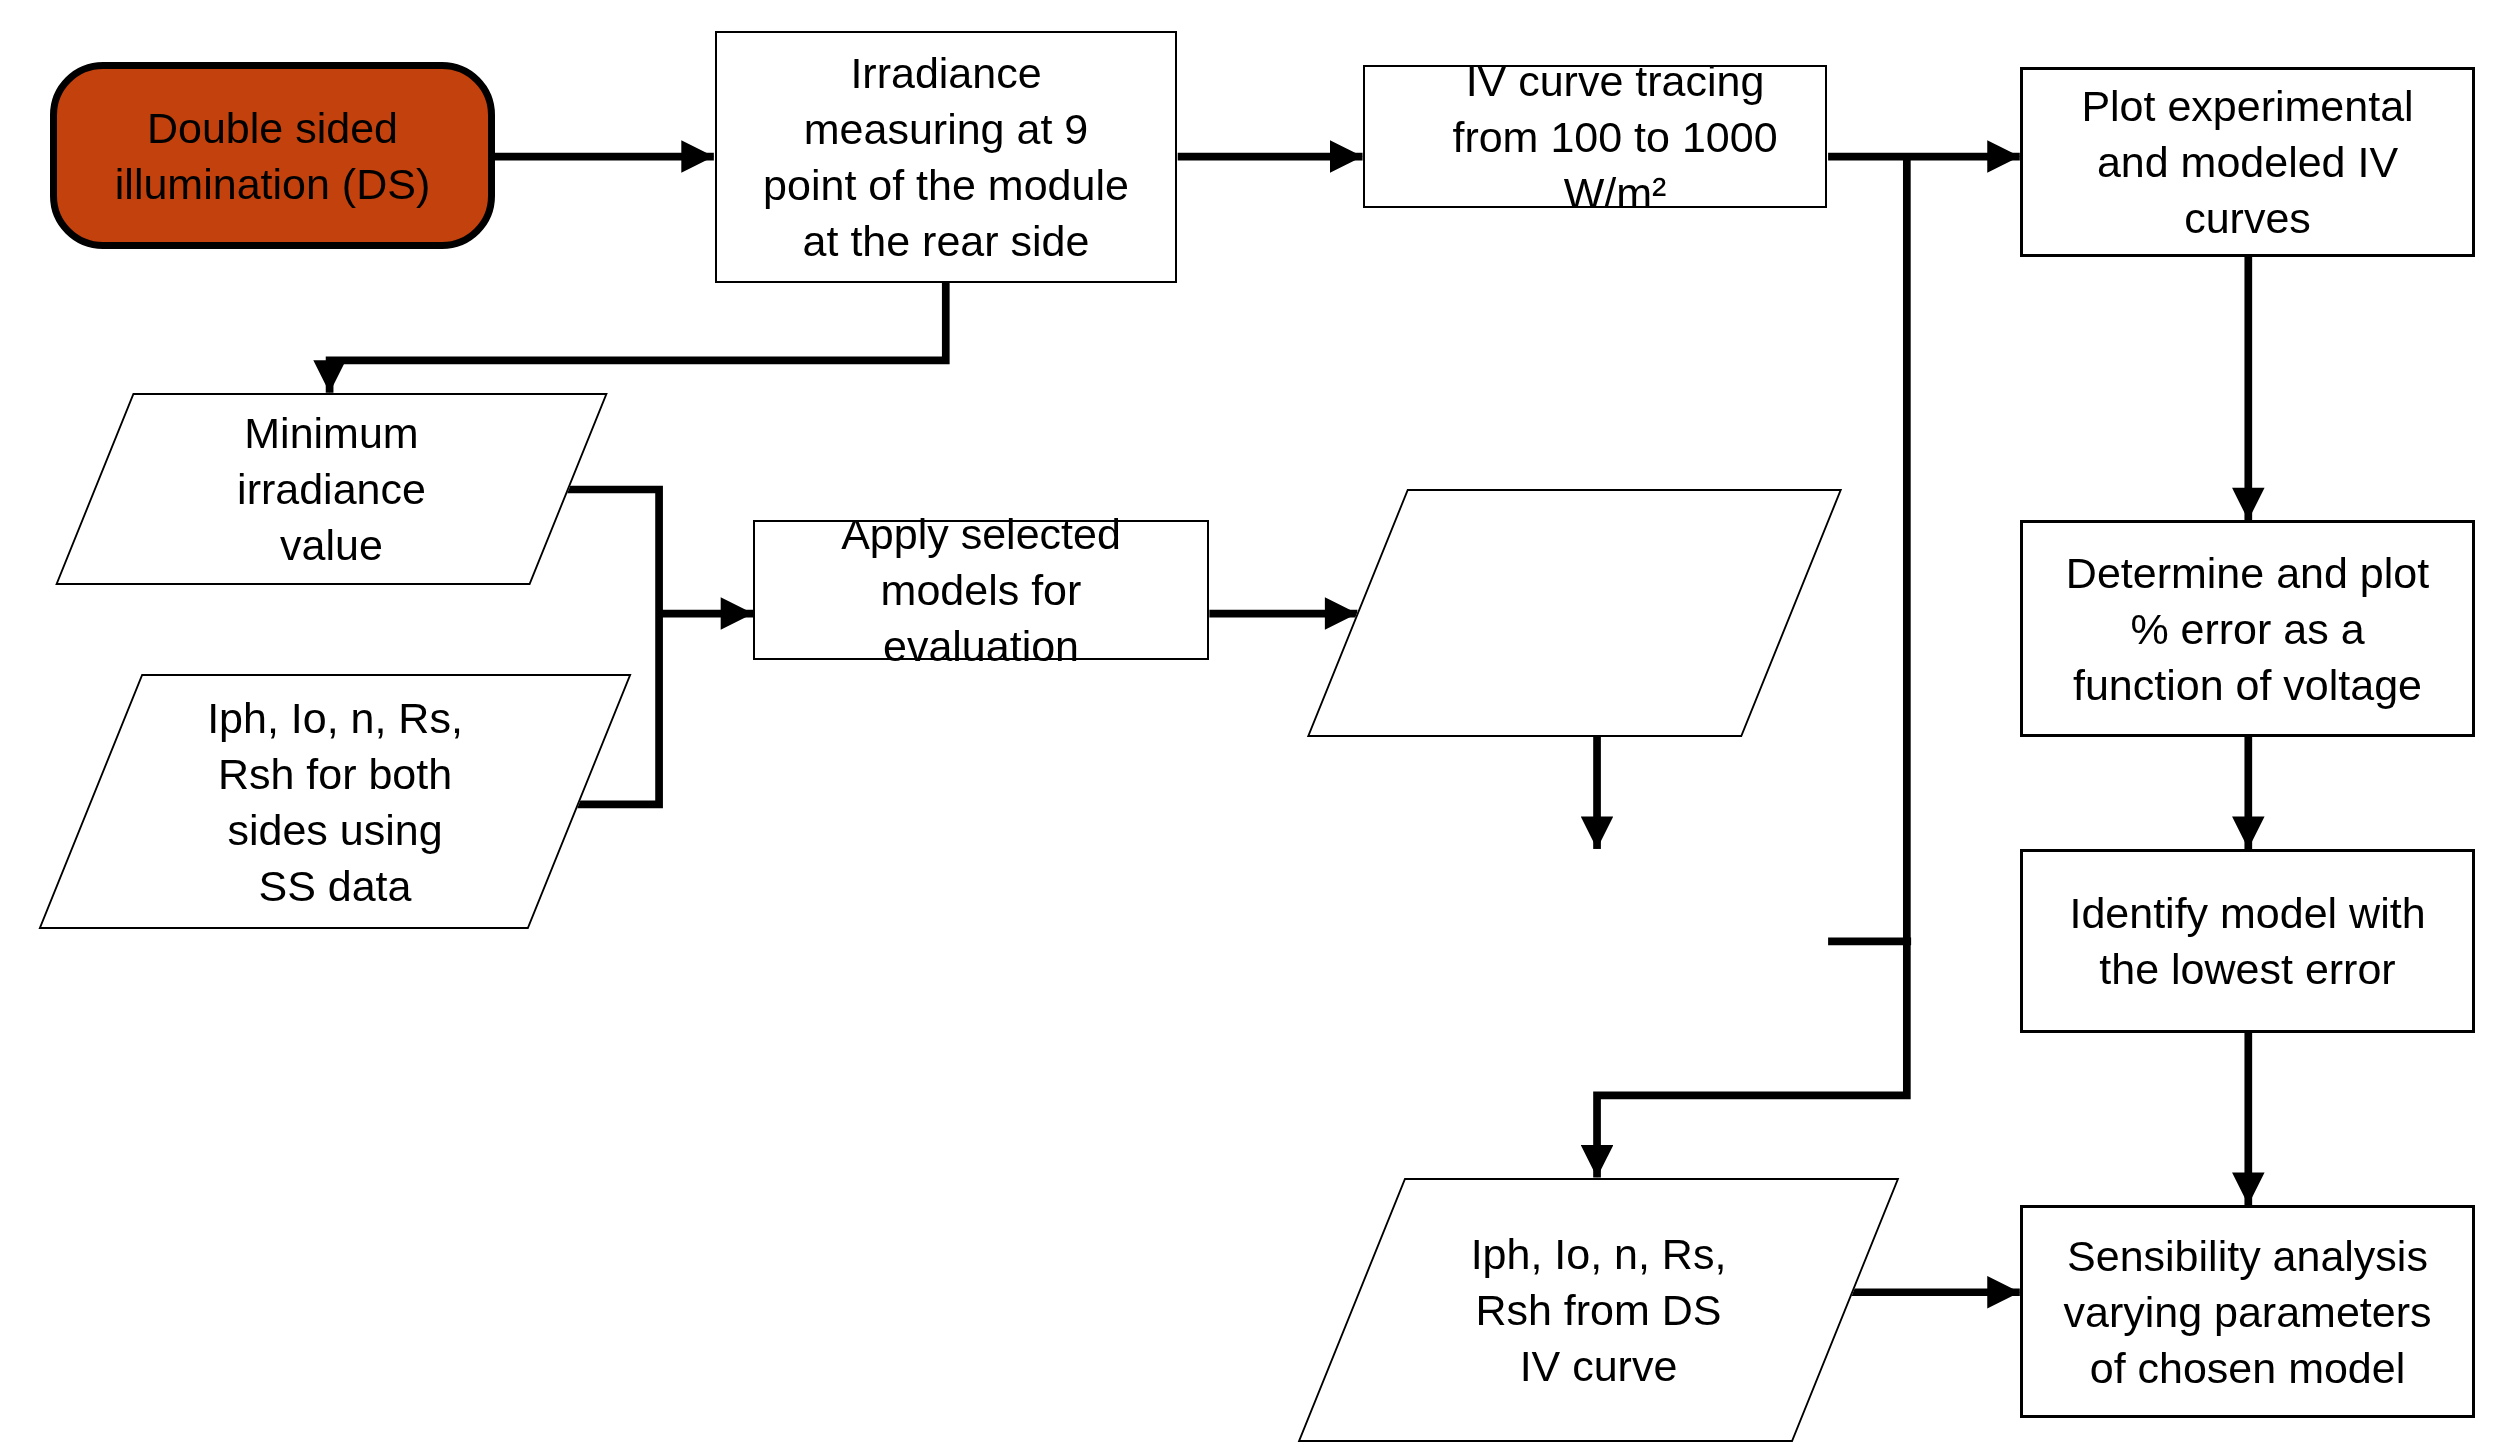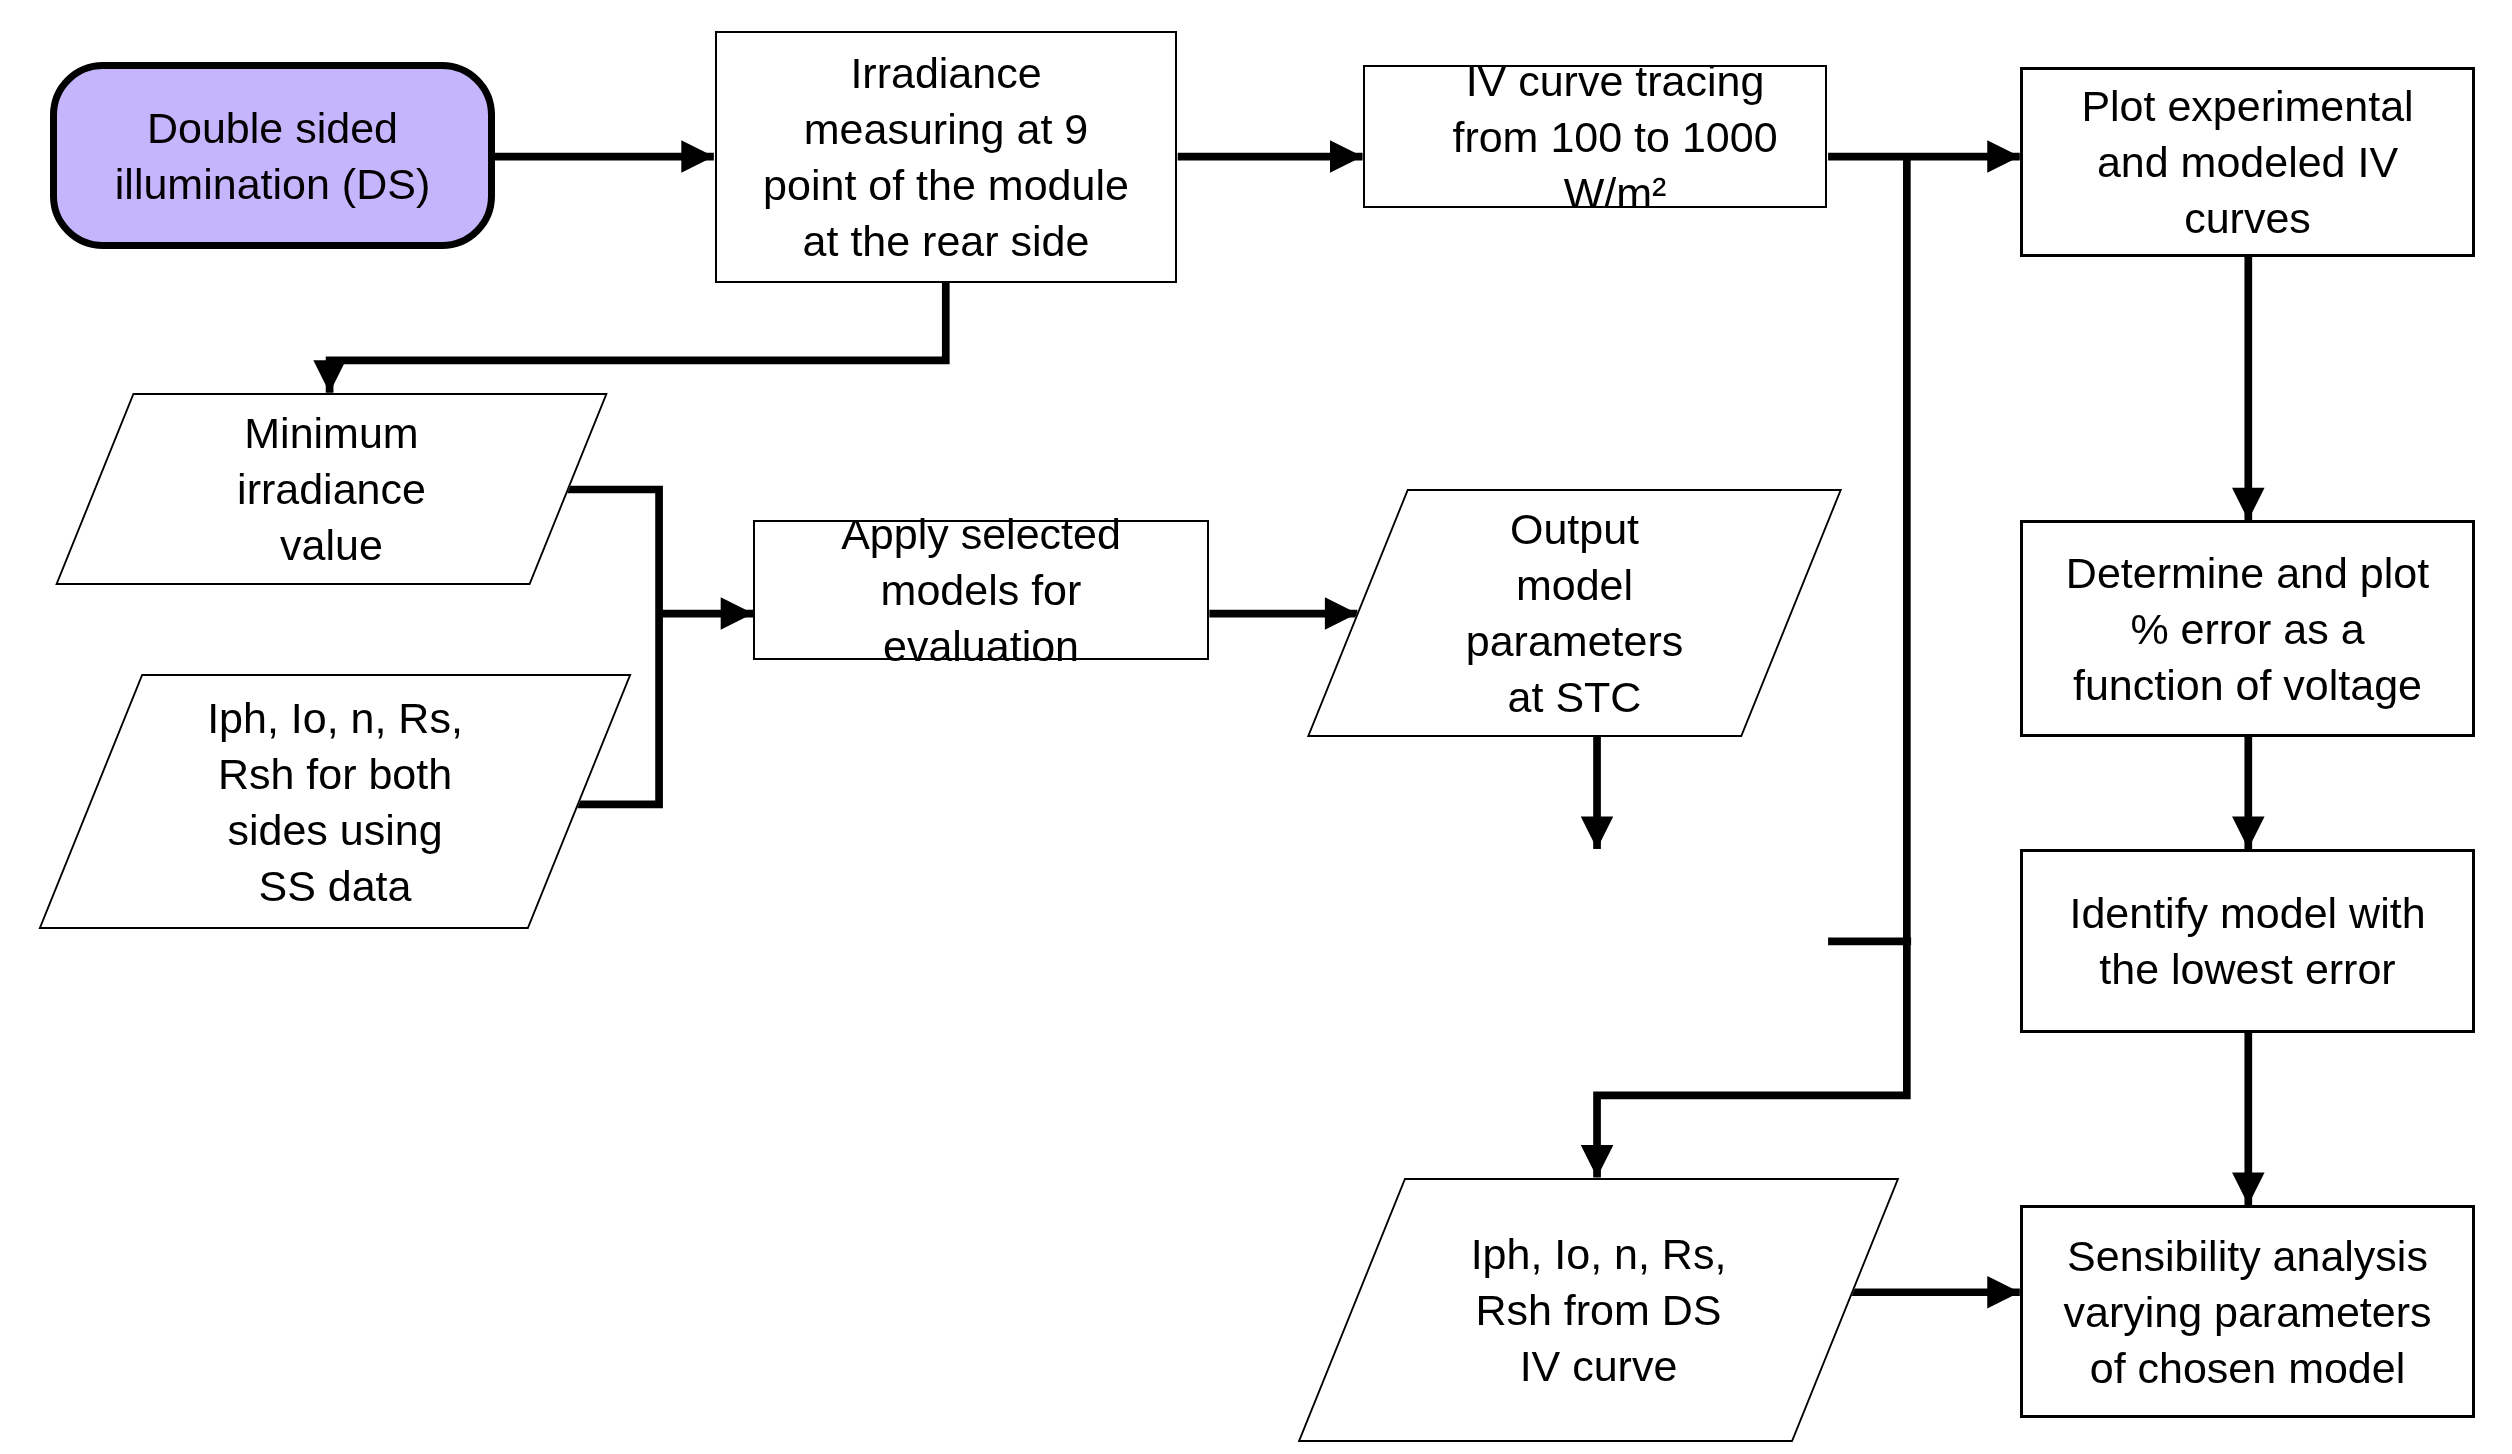--- a/index.html
+++ b/index.html
@@ -16,21 +16,21 @@
   .node .label{
     position:relative;
     text-align:center;
     font-size:43px;
     line-height:56px;
     white-space:pre;
     z-index:2;
   }
   .process{background:#ffffff;border:3.4px solid #000000;}
   .process-thin{background:#ffffff;border:2.6px solid #000000;}
-  .terminator{background:#c4b5fd;border:7.7px solid #000000;border-radius:53px;}
+  .terminator{background:#c2410c;border:7.7px solid #000000;border-radius:53px;}
   .para-wrap{background:transparent;border:none;}
   .para-bg{
     position:absolute;top:0;bottom:0;
     background:#ffffff;
     border:2.6px solid #000000;
     transform:skewX(-22deg);
     z-index:1;
   }
 </style>
 </head>
@@ -100,24 +100,20 @@
   </div>
 
   <div class="node process-thin" style="left:753px;top:520px;width:456px;height:140px;">
     <div class="label">Apply selected
 models for
 evaluation</div>
   </div>
 
   <div class="node para-wrap" style="left:1306px;top:489px;width:537px;height:248px;">
     <div class="para-bg" style="left:51px;right:51px;"></div>
-    <div class="label">Output
-model
-parameters
-at STC</div>
   </div>
 
 
   <div class="node para-wrap" style="left:1298px;top:1178px;width:601px;height:264px;">
     <div class="para-bg" style="left:53px;right:53px;"></div>
     <div class="label">Iph, Io, n, Rs,
 Rsh from DS
 IV curve</div>
   </div>
 

